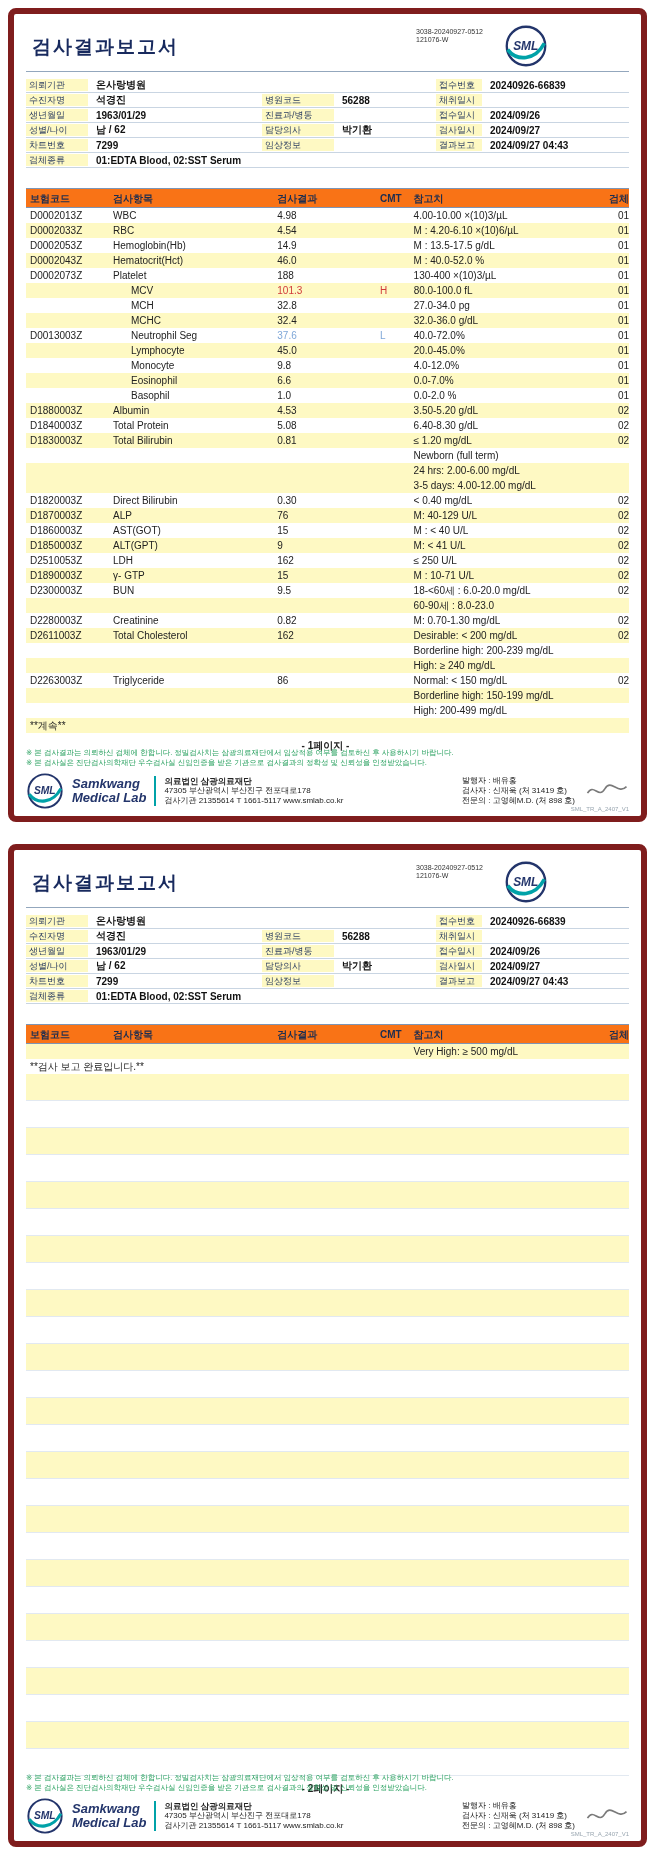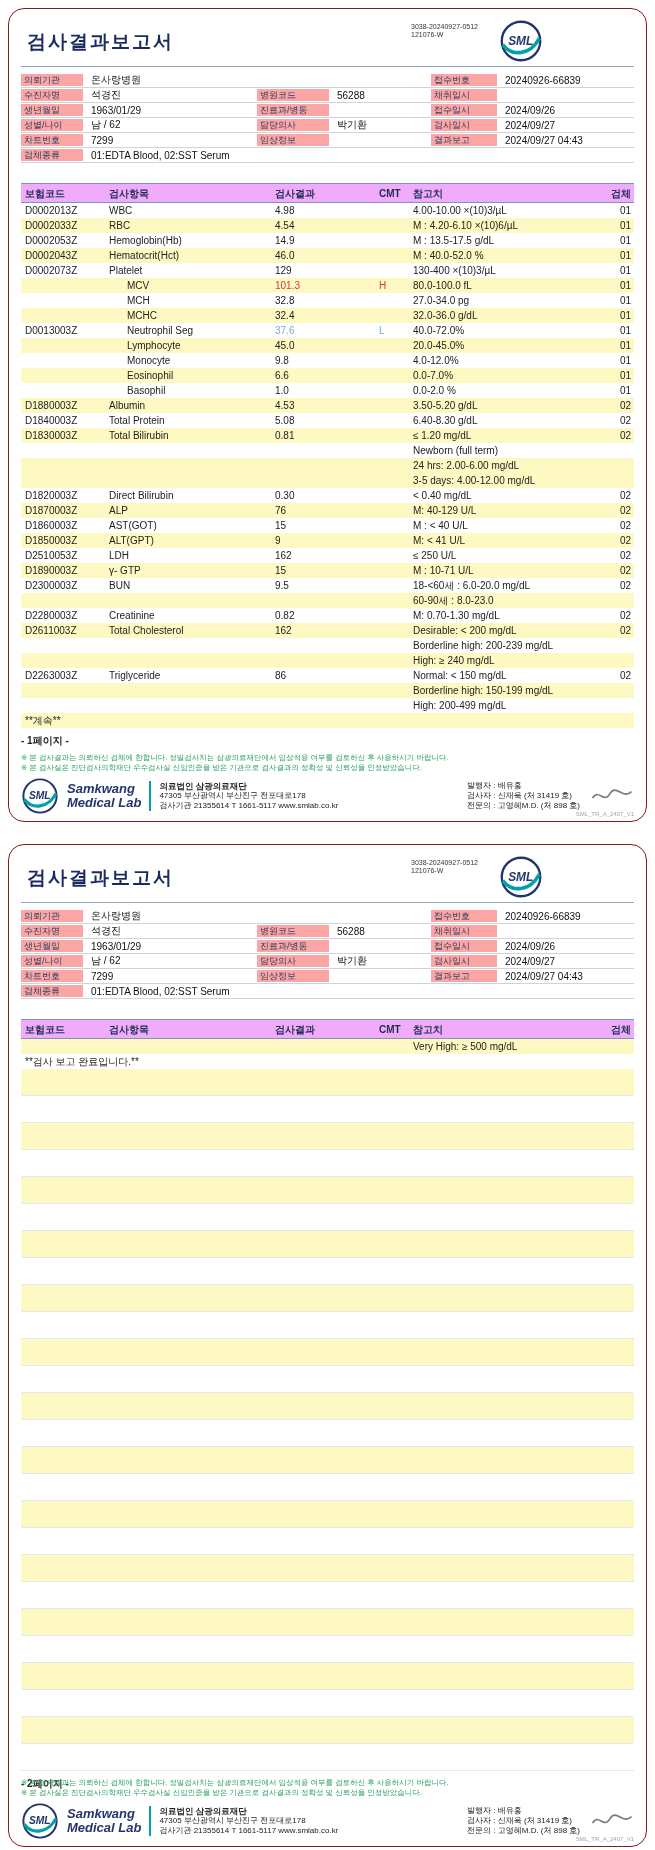--- a/index.html
+++ b/index.html
@@ -1,53 +1,53 @@
 <!DOCTYPE html>
 <html><head>
 <meta charset="utf-8">
 <style>
   *{margin:0;padding:0;box-sizing:border-box}
   html,body{background:#ffffff}
   body{width:655px;font-family:"Liberation Sans","DejaVu Sans",sans-serif;color:#1a1a1a}
-  .page{width:639px;margin:8px 8px 0;background:#fff;border:1px solid #7f1d1d;border-radius:16px;position:relative;overflow:hidden}
+  .page{width:639px;margin:8px 8px 0;background:#fff;border:6px solid #7f1d1d;border-radius:8px;position:relative;overflow:hidden}
   .page + .page{margin-top:22px}
   .inner{padding:8px 12px 0;height:100%}
   
   .head{position:relative;height:50px;border-bottom:1px solid #93a7bd}
   .title{position:absolute;left:6px;top:12px;font-size:19px;font-weight:bold;letter-spacing:2px;color:#182a5e}
   .docid{position:absolute;left:390px;top:6px;font-size:7px;line-height:8px;color:#333}
   .logo-top{position:absolute;left:478px;top:2px;width:44px;height:44px}
   .lc{fill:none;stroke:#23356b;stroke-width:2.5}
   .lp{fill:none;stroke:#00a2a8;stroke-width:4}
   .lt{font-size:13px;font-weight:bold;font-style:italic;fill:#23356b}
   
   .patient{margin-top:6px}
   .p-row{display:flex;align-items:center;height:15px;border-bottom:1px solid #c9d5e2;font-size:10px}
-  .p-lab{background:#fca5a5;color:#2a3c60;font-size:9px;line-height:12px;height:12px;padding:0 3px;overflow:hidden;white-space:nowrap;flex:0 0 auto}
+  .p-lab{background:#fef9c3;color:#2a3c60;font-size:9px;line-height:12px;height:12px;padding:0 3px;overflow:hidden;white-space:nowrap;flex:0 0 auto}
   .p-lab.empty{background:transparent}
-  .w1l{width:62px}.w2l{width:72px}.w3l{width:66px}
-  .p-val{font-weight:400;color:#111;padding-left:8px;white-space:nowrap;overflow:hidden}
+  .w1l{width:62px}.w2l{width:72px}.w3l{width:46px}
+  .p-val{font-weight:700;color:#111;padding-left:8px;white-space:nowrap;overflow:hidden}
   .w1v{width:174px}.w2v{width:102px}.w3v{flex:1}.wflex{flex:1}
   
   .rtable{margin-top:20px}
-  .rt-head{display:flex;height:20px;line-height:20px;background:#f0abfc;border-top:1px solid #7d95b5;border-bottom:1px solid #7d95b5;font-weight:bold;font-size:10px;color:#1c2d50}
+  .rt-head{display:flex;height:20px;line-height:20px;background:#f97316;border-top:1px solid #7d95b5;border-bottom:1px solid #7d95b5;font-weight:bold;font-size:10px;color:#1c2d50}
   .rt-row{display:flex;height:15px;line-height:15px;font-size:10px;color:#222}
   .alt{background:#fef9c3}
   .cell-code{width:84px;padding-left:4px;white-space:nowrap}
   .cell-item{width:166px;padding-left:4px;white-space:nowrap}
   .cell-item.ind{padding-left:22px}
   .cell-res{width:104px;padding-left:4px;white-space:nowrap}
   .cell-cmt{width:38px;padding-left:4px}
   .cell-ref{width:188px;white-space:nowrap}
   .cell-spec{width:30px;text-align:right}
   .hi{color:#d03a3a}
   .lo{color:#7fa7d8}
   .cell-note{padding-left:4px;font-weight:normal;white-space:nowrap}
   .rt-empty{height:27px;border-bottom:1px solid #e2e9f1}
-  .pagemark-line{text-align:left;padding-right:4px;margin-top:6px;font-size:10px;font-weight:600;color:#222}
+  .pagemark-line{text-align:center;padding-right:4px;margin-top:6px;font-size:10px;font-weight:600;color:#222}
   
   .page-bottom{position:absolute;left:12px;right:12px;bottom:6px}
   .notice{font-size:7.5px;line-height:9.5px;color:#27a05e;margin-bottom:5px}
   .footer{display:flex;align-items:center;gap:8px}
   .logo-ft{width:38px;height:38px;flex:0 0 auto}
   .brand{font-size:13px;line-height:14px;font-weight:bold;font-style:italic;color:#23356b;white-space:nowrap}
   .vdiv{width:2px;height:30px;background:#00a2a8;flex:0 0 auto}
   .orginfo{font-size:8px;line-height:10px;color:#222;white-space:nowrap}
   .orginfo .org{font-weight:bold;font-size:8.5px}
   .signblock{margin-left:auto;font-size:8px;line-height:10px;color:#222;padding-right:2px;white-space:nowrap}
@@ -159,21 +159,21 @@
             <span class="cell-code">D0002043Z</span>
             <span class="cell-item">Hematocrit(Hct)</span>
             <span class="cell-res">46.0</span>
             <span class="cell-cmt"></span>
             <span class="cell-ref">M : 40.0-52.0 %</span>
             <span class="cell-spec">01</span>
           </div>
           <div class="rt-row">
             <span class="cell-code">D0002073Z</span>
             <span class="cell-item">Platelet</span>
-            <span class="cell-res">129</span>
+            <span class="cell-res">188</span>
             <span class="cell-cmt"></span>
             <span class="cell-ref">130-400 ×(10)3/µL</span>
             <span class="cell-spec">01</span>
           </div>
           <div class="rt-row alt">
             <span class="cell-code"></span>
             <span class="cell-item ind">MCV</span>
             <span class="cell-res hi">101.3</span>
             <span class="cell-cmt hi">H</span>
             <span class="cell-ref">80.0-100.0 fL</span>

